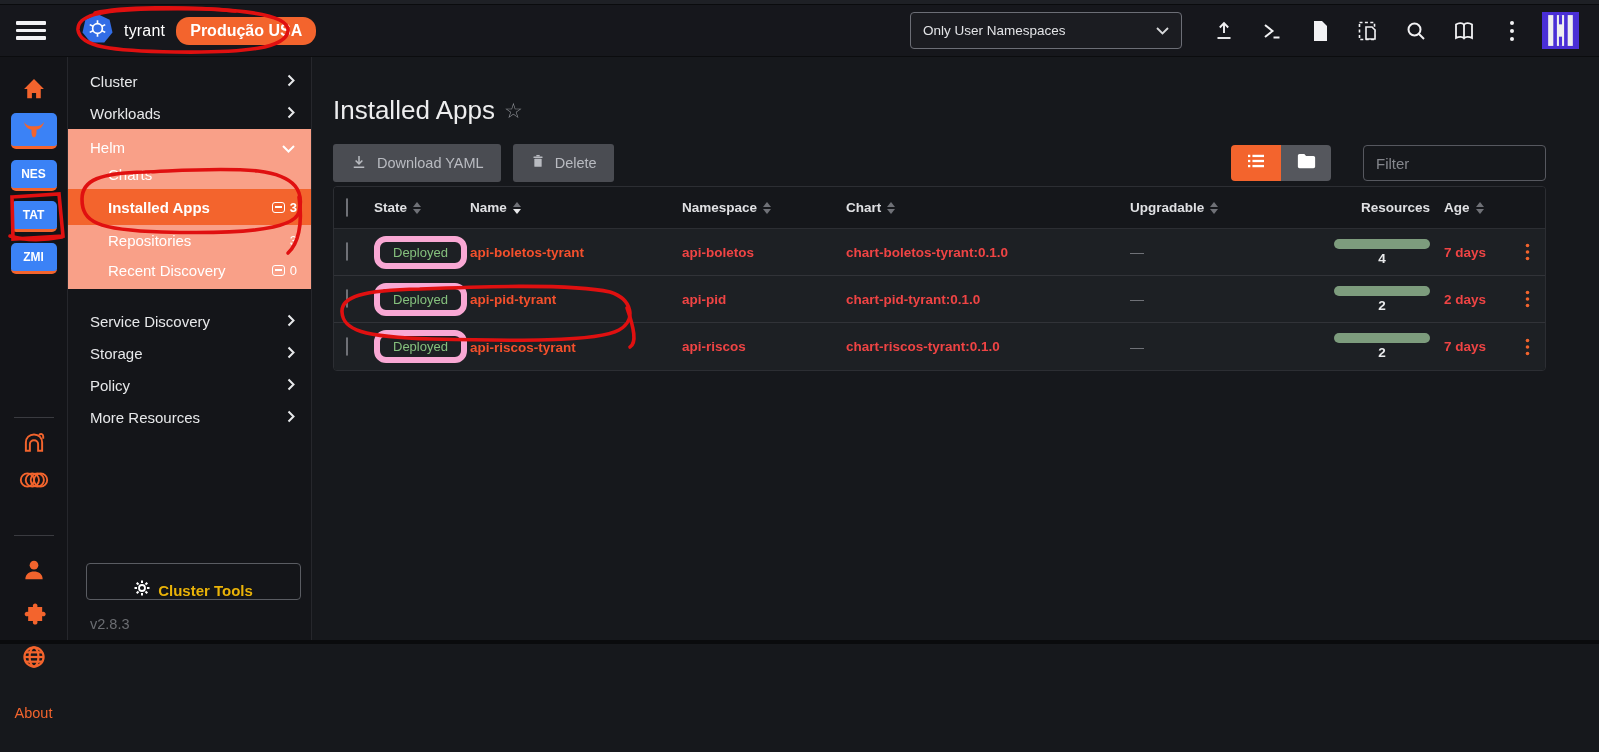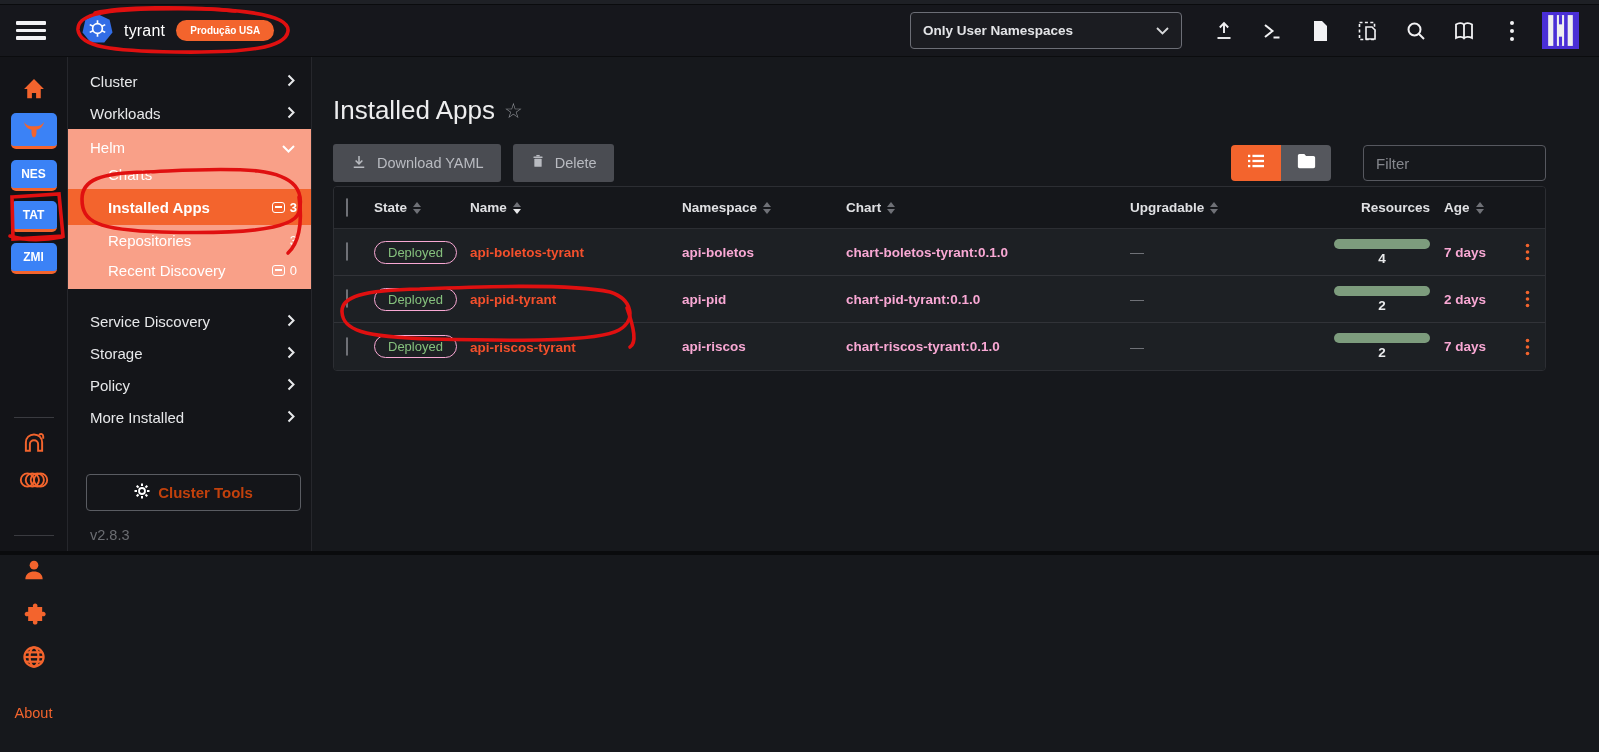--- a/index.html
+++ b/index.html
@@ -1,34 +1,34 @@
 <!DOCTYPE html>
 <html><head>
 <meta charset="utf-8">
 <style>
   * { box-sizing: border-box; margin: 0; padding: 0; }
   html,body { width:1599px; height:752px; overflow:hidden; background:#16181c;
     font-family:"Liberation Sans", sans-serif; }
-  .app { position:relative; width:1599px; height:555px; display:flex; flex-direction:column; }
+  .app { position:relative; width:1599px; height:644px; display:flex; flex-direction:column; }
 
   
   .top-strip { height:5px; background:#1e2025; border-bottom:1px solid #0a0b0d; flex:none; }
 
   
   .topbar { height:52px; background:#16171c; display:flex; align-items:center; flex:none;
     border-bottom:1px solid #0b0c0e; padding:0 0 0 16px; }
   .hamburger { width:36px; height:30px; display:flex; flex-direction:column; justify-content:center; gap:4px; cursor:pointer; }
   .hamburger span { display:block; width:30px; height:3.5px; background:#f2f2f4; border-radius:1px; }
   .brand { display:flex; align-items:center; gap:11px; margin-left:30px; }
   .cluster-name { color:#fff; font-size:16px; font-weight:500; letter-spacing:.2px; }
-  .env-badge { background:#f3642d; color:#fff; font-size:10px; font-weight:bold; padding:5px 14px; border-radius:13px; }
+  .env-badge { background:#f3642d; color:#fff; font-size:16px; font-weight:bold; padding:5px 14px; border-radius:13px; }
 
   .topbar-right { margin-left:auto; display:flex; align-items:center; }
   .ns-select { width:272px; height:37px; border:1px solid #6c6e76; border-radius:4px; background:#1b1c21;
-    display:flex; align-items:center; justify-content:space-between; padding:0 12px; margin-right:18px; cursor:pointer;font-weight:bold; }
+    display:flex; align-items:center; justify-content:space-between; padding:0 12px; margin-right:18px; cursor:pointer; }
   .ns-select span { color:#e3e4e7; font-size:13.5px; }
   .hdr-icons { display:flex; align-items:center; }
   .hdr-icon { width:48px; height:40px; display:flex; align-items:center; justify-content:center; cursor:pointer; }
   .avatar { width:37px; height:37px; margin:0 20px 0 6px; cursor:pointer; }
 
   
   .body-row { flex:1; display:flex; min-height:0; }
 
   
   .rail { width:68px; background:#131418; border-right:1px solid #26272c; position:relative; flex:none; }
@@ -47,22 +47,22 @@
   .apps-head { height:30px; display:flex; align-items:center; justify-content:space-between;
     padding:6px 16px 0 22px; color:#fff; font-size:15px; cursor:pointer; }
   .sub-item { height:30px; display:flex; align-items:center; justify-content:space-between;
     padding:0 14px 0 40px; color:#fff; font-size:15px; cursor:pointer; }
   .sub-item.selected { background:#f3642d; height:36px; font-weight:bold; }
   .count-wrap { display:flex; align-items:center; gap:5px; font-size:13px; color:#fff; }
   .cnt-ico { width:13px; height:11px; border:1.5px solid #fff; border-radius:3px; position:relative; }
   .cnt-ico::after { content:""; position:absolute; left:2px; right:2px; top:50%; height:1.5px; margin-top:-1px; background:#fff; }
   .side-gap { height:16px; }
   .cluster-tools-btn { position:absolute; left:18px; right:10px; bottom:44px; height:37px;
-    border:1px solid #5a5c62; border-radius:4px; color:#c2410c; font-size:15px; font-weight:bold;
-    display:flex; align-items:center; justify-content:center; gap:8px; cursor:pointer; background:transparent; }
+    border:1px solid #5a5c62; border-radius:4px; color:#eab308; font-size:15px; font-weight:bold;
+    display:flex; align-items:flex-end; justify-content:center; gap:8px; cursor:pointer; background:transparent; }
   .version { position:absolute; left:22px; bottom:12px; color:#6b6d72; font-size:14.5px; }
 
   
   .main { flex:1; padding:19px 53px 0 21px; min-width:0; }
   .banner { display:flex; align-items:center; justify-content:space-between; background:#1e2a36;
     border-left:4px solid #4d96cc; height:39px; padding:0 14px 0 13px; }
   .banner-text { color:#d9dee3; font-size:13.5px; font-weight:bold; }
   .banner-close { width:24px; height:24px; display:flex; align-items:center; justify-content:center; cursor:pointer; }
 
   .title-row { margin-top:19px; display:flex; align-items:center; gap:9px; }
@@ -87,24 +87,24 @@
   .tr { display:grid; grid-template-columns:40px 96px 212px 164px 284px 150px 164px 63px 40px; align-items:center; }
   .thead { height:42px; background:#15171b; border-bottom:1px solid #2c2e33; }
   .th { color:#dfe0e3; font-size:13.5px; font-weight:bold; display:flex; align-items:center; }
   .sort { display:inline-flex; flex-direction:column; gap:2px; margin-left:6px; }
   .car-up { width:0; height:0; border-left:4px solid transparent; border-right:4px solid transparent; border-bottom:5px solid #6f7177; }
   .car-down { width:0; height:0; border-left:4px solid transparent; border-right:4px solid transparent; border-top:5px solid #6f7177; }
   .car-down.active { border-top-color:#e8e9eb; }
   .row { height:47px; background:#1d2024; border-bottom:1px solid #313338; }
   .row:last-child { border-bottom:none; }
   .cb { width:16px; height:16px; border:1px solid #6f7177; border-radius:3px; background:#222428; margin-left:12px; cursor:pointer; }
-  .pill { display:inline-block; border:1px solid #f9a8d4; color:#85c07d; border-radius:12px;
+  .pill { display:inline-block; border:6px solid #f9a8d4; color:#85c07d; border-radius:12px;
     padding:3px 13px; font-size:13px;text-align:center; }
   .name-link { color:#f4502c; font-size:13.5px; font-weight:bold; cursor:pointer; }
-  .cell-txt { color:#f9a8d4; font-size:13.5px; font-weight:bold; }
+  .cell-txt { color:#ef4444; font-size:13.5px; font-weight:bold; }
   .dash { color:#6f7177; font-size:14px; }
   .res { display:flex; flex-direction:column; align-items:center; width:96px; justify-self:end; margin-right:14px; }
   .res-bar { width:96px; height:10px; border-radius:5px; background:#7d9c7d; }
   .res-num { color:#e9eaec; font-size:13.5px; font-weight:bold; margin-top:2px; }
   .kebab { display:flex; align-items:center; justify-content:center; cursor:pointer; height:100%; }
 
   
   .annot { position:absolute; inset:0; pointer-events:none; z-index:50; }
   .bottom-strip { position:absolute; left:0; right:0; bottom:0; height:4px; background:#0a0b0d; z-index:40; }
 </style>
@@ -343,21 +343,21 @@
       </div>
       <div class="side-item">
         <span>Policy</span>
         <span>
           <svg width="8" height="13" viewBox="0 0 8 13">
               <polyline points="1.5,1.5 6.5,6.5 1.5,11.5" fill="none" stroke="#e7e8ea" stroke-width="2"></polyline>
             </svg>
         </span>
       </div>
       <div class="side-item">
-        <span>More Installed</span>
+        <span>More Resources</span>
         <span>
           <svg width="8" height="13" viewBox="0 0 8 13">
               <polyline points="1.5,1.5 6.5,6.5 1.5,11.5" fill="none" stroke="#e7e8ea" stroke-width="2"></polyline>
             </svg>
         </span>
       </div>
 
       <button class="cluster-tools-btn">
         <span>
           <svg width="16" height="16" viewBox="0 0 16 16" stroke="#fff" fill="none" stroke-width="1.8">

